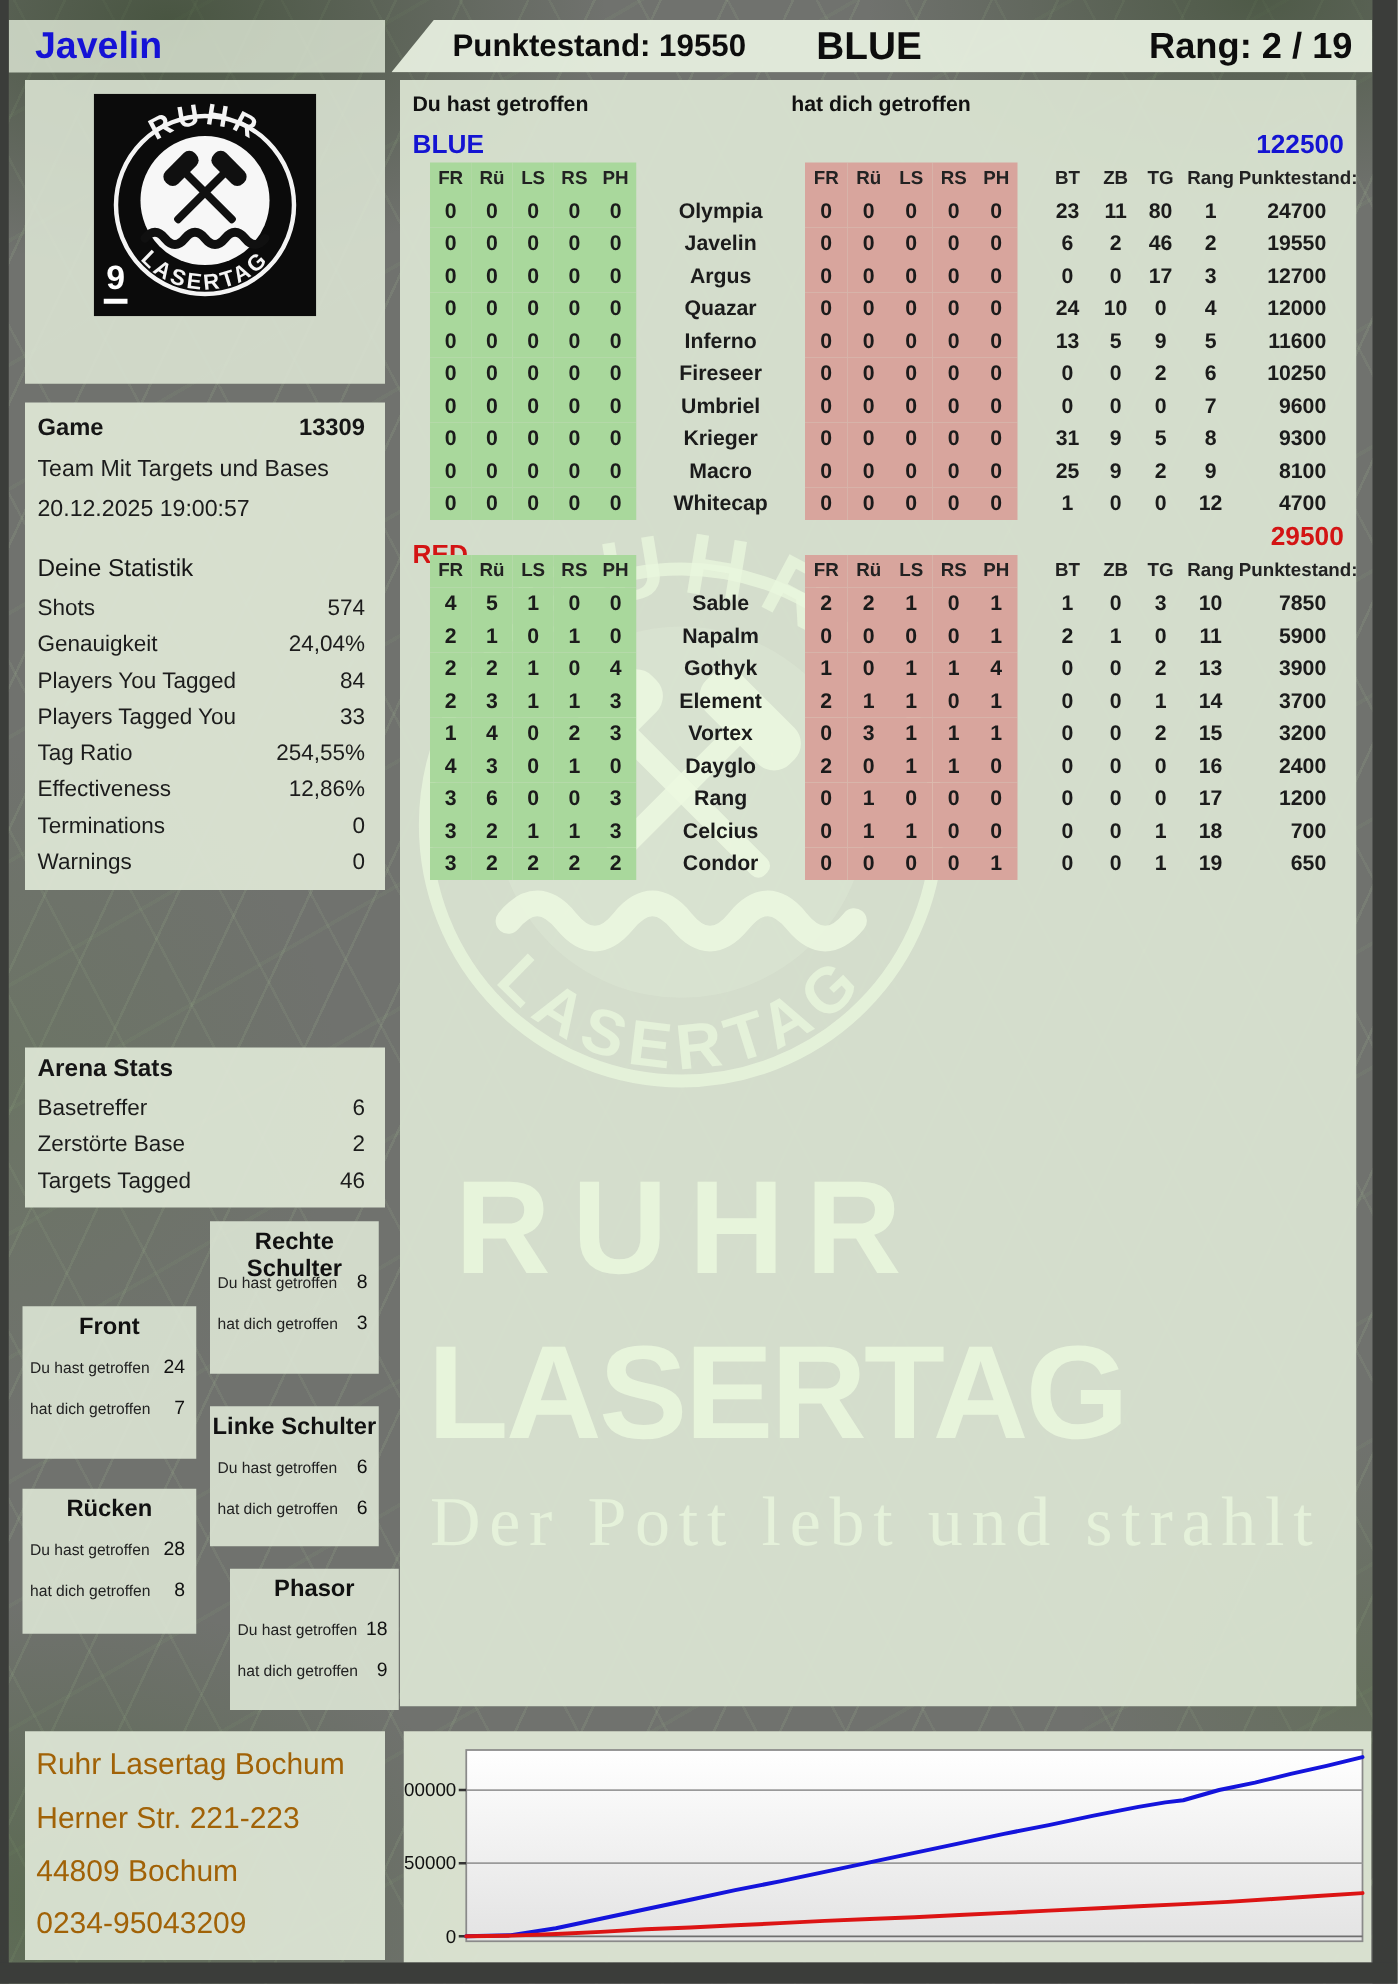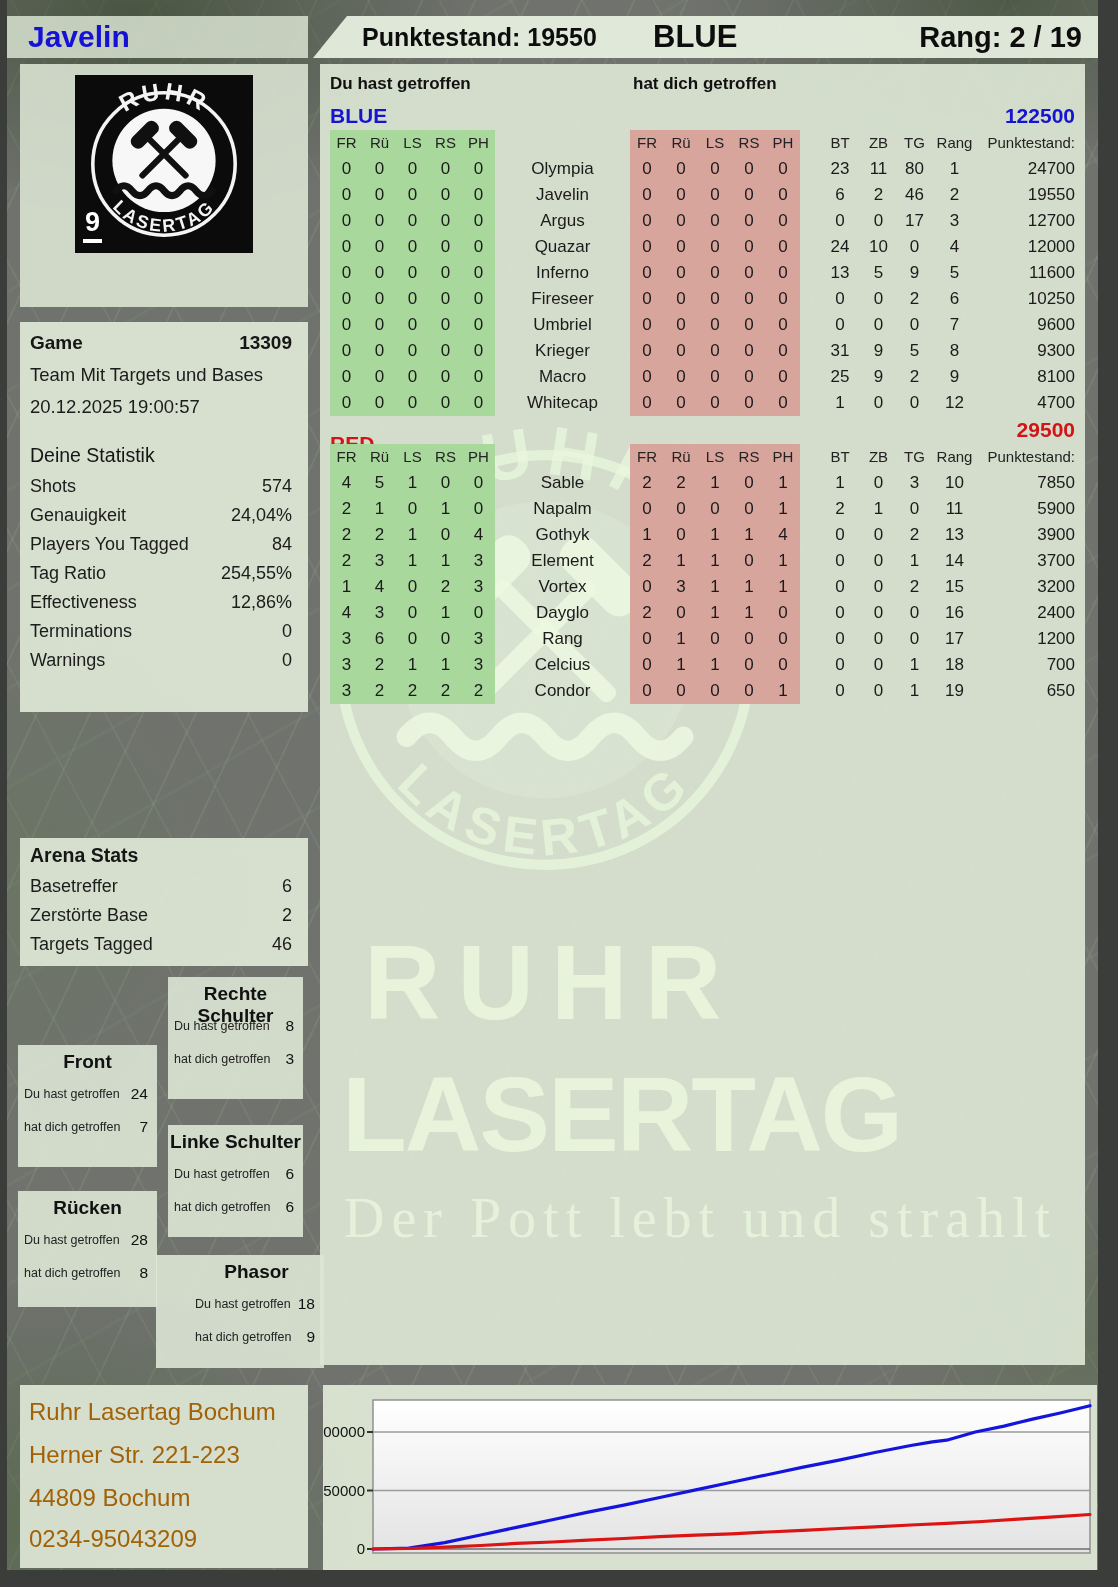--- a/index.html
+++ b/index.html
@@ -51,21 +51,21 @@
   #arena-panel{left:20px;top:838px;width:288px;height:128px;}
   #arena-title{top:6px;height:28px;font-size:19.5px;font-weight:bold;color:#161616;}
   #arena-rows{position:absolute;left:10px;right:16px;top:34px;}
 
   
   .hitbox{position:absolute;background:rgba(223,232,215,0.88);}
   #hb-front{left:18px;top:1045px;width:139px;height:122px;}
   #hb-ruecken{left:18px;top:1191px;width:139px;height:116px;}
   #hb-rechte{left:168px;top:977px;width:135px;height:122px;}
   #hb-linke{left:168px;top:1125px;width:135px;height:112px;}
-  #hb-phasor{left:156px;top:1255px;width:135px;height:113px;padding-left:33px;}
+  #hb-phasor{left:184px;top:1255px;width:135px;height:113px;}
   .hb-title{text-align:center;font-size:19px;font-weight:bold;color:#111;padding-top:6px;height:26px;}
   .hb-row{display:flex;justify-content:space-between;align-items:center;height:33px;padding:0 9px 0 6px;}
   .hb-label{font-size:12.5px;color:#222;}
   .hb-val{font-size:15.5px;color:#111;}
 
   #address-panel{left:20px;top:1385px;width:288px;height:183px;}
   #address-panel .line{position:absolute;left:9px;font-size:24px;color:#a16207;}
 
   
   #main-panel{left:320px;top:64px;width:765px;height:1301px;background:rgba(220,229,211,0.93);}
@@ -75,21 +75,21 @@
   #wm-ruhr{left:44px;top:858px;font-size:106px;font-weight:bold;letter-spacing:17px;}
   #wm-lasertag{left:22px;top:990px;font-size:106px;font-weight:bold;letter-spacing:-2px;}
   #wm-tagline{left:24px;top:1122px;font-size:56px;letter-spacing:7px;font-family:"Liberation Serif","DejaVu Serif",serif;color:rgba(233,246,221,0.8);}
   #table-area{position:absolute;inset:0;z-index:2;}
   .labels-row{position:relative;height:28px;margin-top:10px;}
   .labels-row .lbl-left{position:absolute;left:10px;font-size:17px;font-weight:bold;color:#111;}
   .labels-row .lbl-right{position:absolute;left:313px;font-size:17px;font-weight:bold;color:#111;}
   .team-head{display:flex;justify-content:space-between;align-items:center;height:28px;padding:0 10px;}
   .team-name,.team-score{font-size:21px;font-weight:bold;}
   .trow{display:grid;grid-template-columns:33px 33px 33px 33px 33px 135px 34px 34px 34px 34px 34px 20px 40px 37px 35px 45px 1fr;
-    height:26px;align-items:center;padding:0 10px;}
+    height:26px;align-items:center;padding:0 24px;font-weight:bold;}
   .trow .c{text-align:center;font-size:17px;color:#1b1b1b;line-height:26px;height:26px;}
   .trow .hcell{font-size:15px;color:#222;}
   .trow .g{background:#a9d89c;}
   .trow .r{background:#d8a59d;}
   .trow .pts{text-align:right;}
 
   
   #chart-panel{left:323px;top:1385px;width:774px;height:185px;background:rgba(221,230,212,0.95);}
   #chart-slot{position:absolute;inset:0;}
 </style>
@@ -158,20 +158,24 @@
         </div>
         <div class="srow">
           <span class="sl">Genauigkeit</span>
           <span class="sv">24,04%</span>
         </div>
         <div class="srow">
           <span class="sl">Players You Tagged</span>
           <span class="sv">84</span>
         </div>
         <div class="srow">
+          <span class="sl">Players Tagged You</span>
+          <span class="sv">33</span>
+        </div>
+        <div class="srow">
           <span class="sl">Tag Ratio</span>
           <span class="sv">254,55%</span>
         </div>
         <div class="srow">
           <span class="sl">Effectiveness</span>
           <span class="sv">12,86%</span>
         </div>
         <div class="srow">
           <span class="sl">Terminations</span>
           <span class="sv">0</span>

